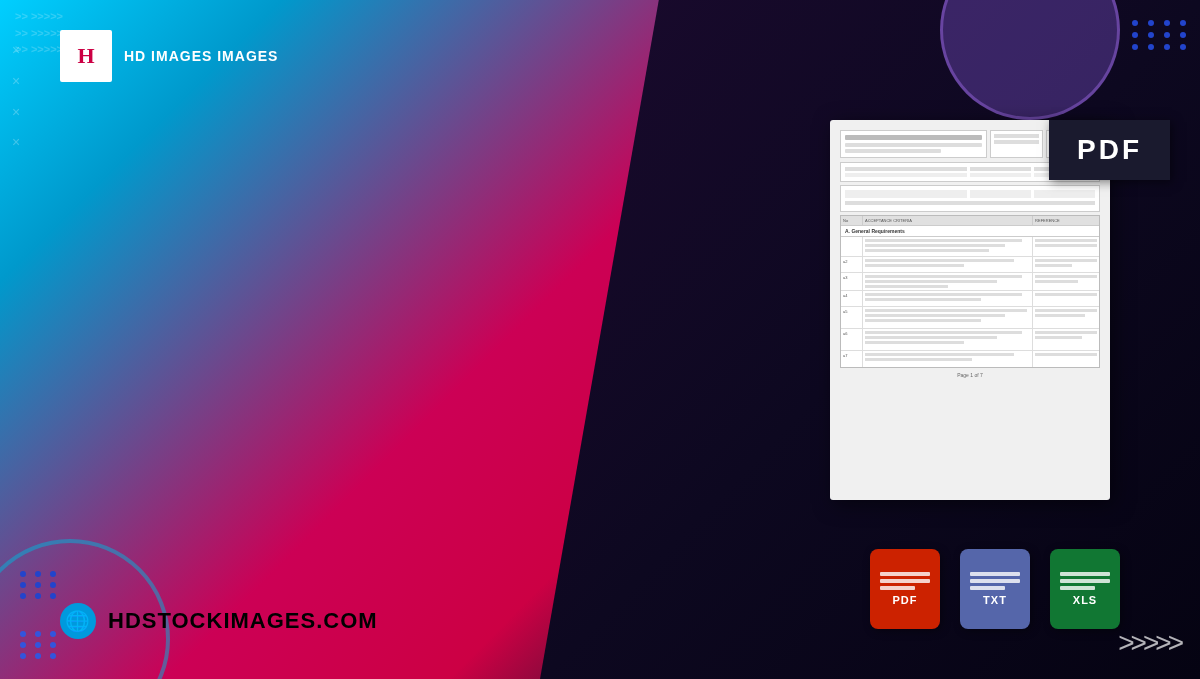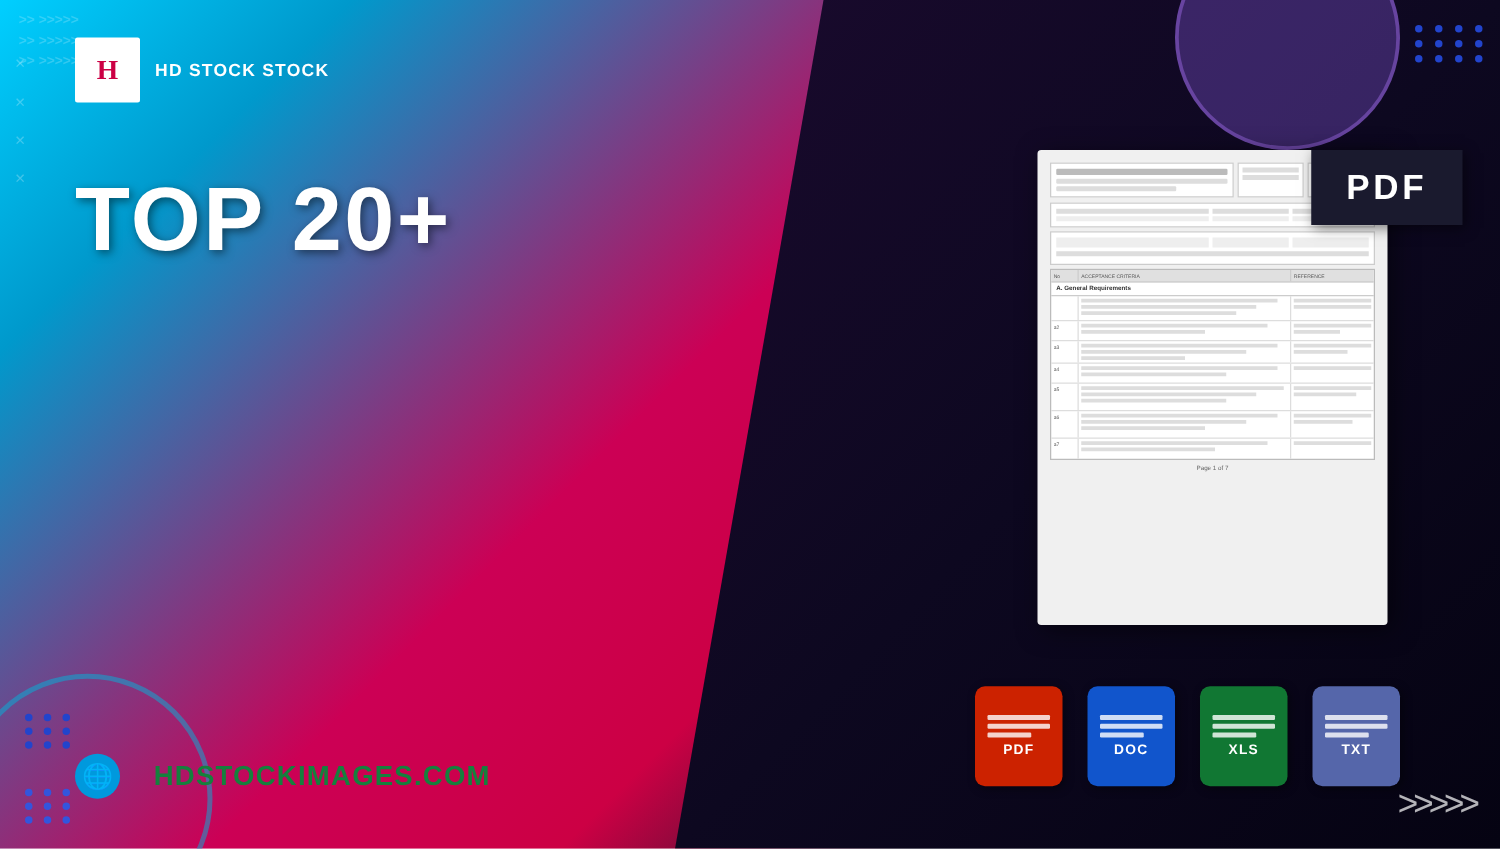--- a/index.html
+++ b/index.html
@@ -292,25 +292,24 @@
       height: 36px;
       border-radius: 50%;
       background: #0099dd;
       display: flex;
       align-items: center;
       justify-content: center;
       color: white;
       font-size: 20px;
     }
     .url-text {
-      color: #15803d;
+      color: #000000;
       font-size: 22px;
       font-weight: 900;
       letter-spacing: 1px;
-      margin-left: 15px;
     }
 
     
     .deco-chevrons-top {
       position: absolute;
       top: 8px;
       left: 15px;
       z-index: 3;
       color: rgba(255,255,255,0.2);
       font-size: 11px;
@@ -373,25 +372,24 @@
     <span></span>
   <span></span>
     <span></span>
     <span></span>
 </div>
 
 <div class="logo-area">
   <div class="logo-box">
     <span>H</span>
   </div>
-  <span class="logo-text">HD STOCK STOCK</span>
+  <span class="logo-text">HD IMAGES IMAGES</span>
 </div>
 
 <div class="main-left">
-  <div class="top-20">TOP 20+</div>
 </div>
 
 <div class="doc-preview">
   <div class="doc-paper">
 
     <div style="display:flex;gap:3px;margin-bottom:4px;">
       <div style="flex:3;background:white;border:1px solid #ccc;padding:4px;">
         <div style="height:5px;background:#bbb;margin-bottom:3px;border-radius:1px;"></div>
         <div style="height:4px;background:#ddd;margin-bottom:2px;border-radius:1px;"></div>
         <div style="height:4px;background:#ddd;width:70%;border-radius:1px;"></div>
@@ -531,44 +529,36 @@
 
 <div class="format-icons">
   <div class="format-icon pdf">
     <div class="format-icon-lines">
       <div class="format-icon-line full"></div>
       <div class="format-icon-line full"></div>
       <div class="format-icon-line short"></div>
     </div>
     <div class="format-icon-label">PDF</div>
   </div>
-  <div class="format-icon doc">
+  <div class="format-icon txt">
     <div class="format-icon-lines">
       <div class="format-icon-line full"></div>
       <div class="format-icon-line full"></div>
       <div class="format-icon-line short"></div>
     </div>
-    <div class="format-icon-label">DOC</div>
+    <div class="format-icon-label">TXT</div>
   </div>
   <div class="format-icon xls">
     <div class="format-icon-lines">
       <div class="format-icon-line full"></div>
       <div class="format-icon-line full"></div>
       <div class="format-icon-line short"></div>
     </div>
     <div class="format-icon-label">XLS</div>
   </div>
-  <div class="format-icon txt">
-    <div class="format-icon-lines">
-      <div class="format-icon-line full"></div>
-      <div class="format-icon-line full"></div>
-      <div class="format-icon-line short"></div>
-    </div>
-    <div class="format-icon-label">TXT</div>
-  </div>
 </div>
 
 <div class="arrow-br">
   &gt;&gt;&gt;&gt;&gt;
 </div>
 
 <div class="bottom-url">
   <div class="globe-icon">🌐</div>
   <span class="url-text">HDSTOCKIMAGES.COM</span>
 </div>

